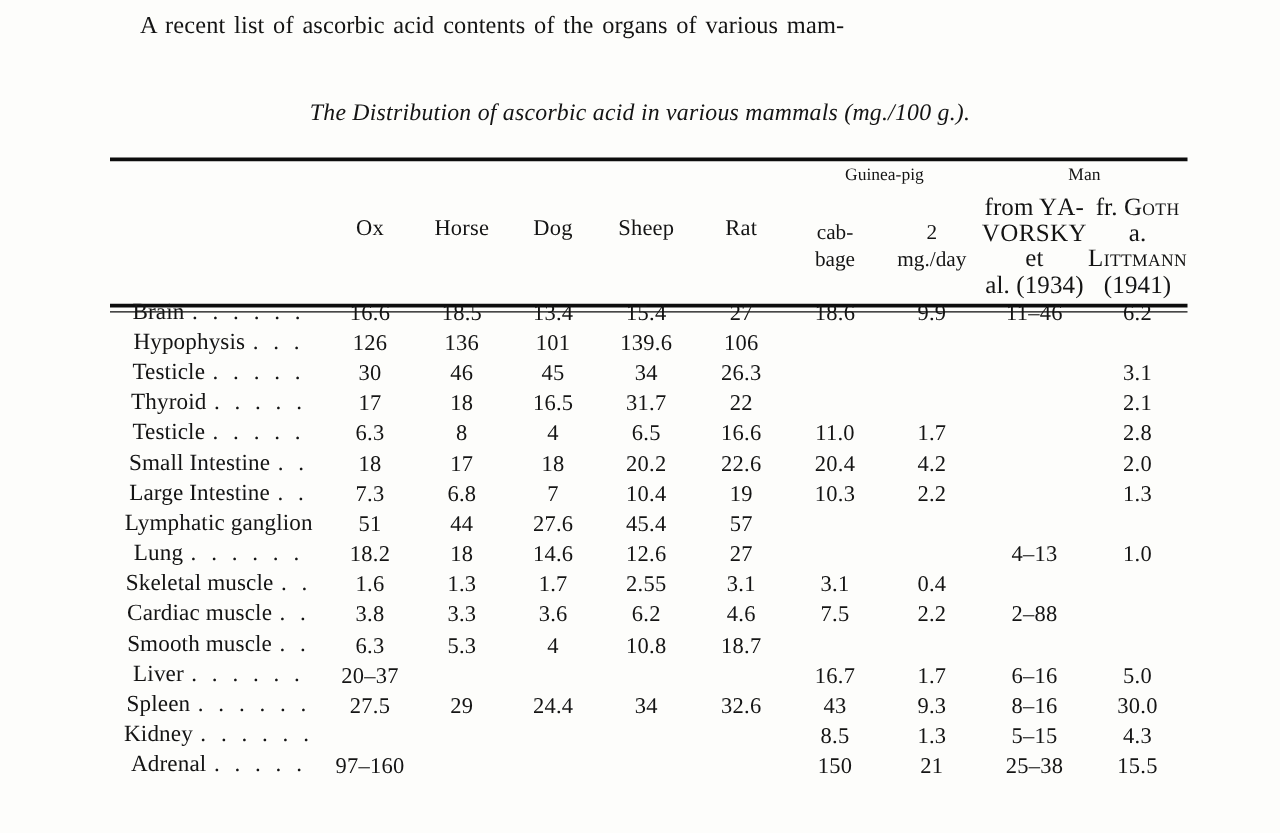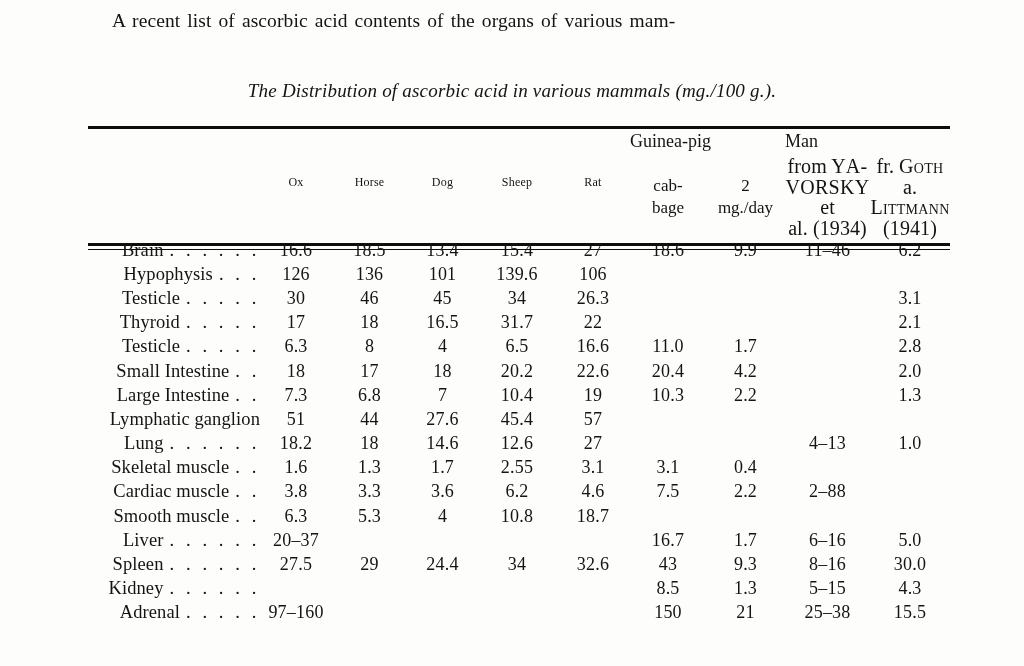--- a/index.html
+++ b/index.html
@@ -100,47 +100,48 @@
   .tbl td, .tbl th {
     padding: 0;
     border: 0;
     font-weight: normal;
     vertical-align: middle;
   }
 
   .vline { border-right: 1px solid #2a2a2a; }
   .hcell {
     text-align: center;
-    font-size: 12px;
+    font-size: 18px;
     letter-spacing: 0.2px;
     font-family: Liberation Serif, serif;
   }
   .grouphdr {
-    font-size: 18px;
+    text-align: center;
+    font-size: 14px;
     height: 30px;
     vertical-align: bottom;
     padding-bottom: 4px;
   }
   .subhdr {
     text-align: center;
     font-size: 17px;
     line-height: 22px;
     vertical-align: middle;
     height: 82px;
   }
   .subhdr-small {
     font-size: 20px;
     line-height: 20.5px;
     letter-spacing: 0.1px;
   }
 
   
   .brow td { height: 24.2px; }
   td.lbl {
-    text-align: right;
+    text-align: center;
     padding-left: 2px;
     font-size: 18.5px;
     white-space: nowrap;
     letter-spacing: 0.1px;
   }
   td.num {
     text-align: center;
     font-size: 18px;
     letter-spacing: 0.2px;
   }

